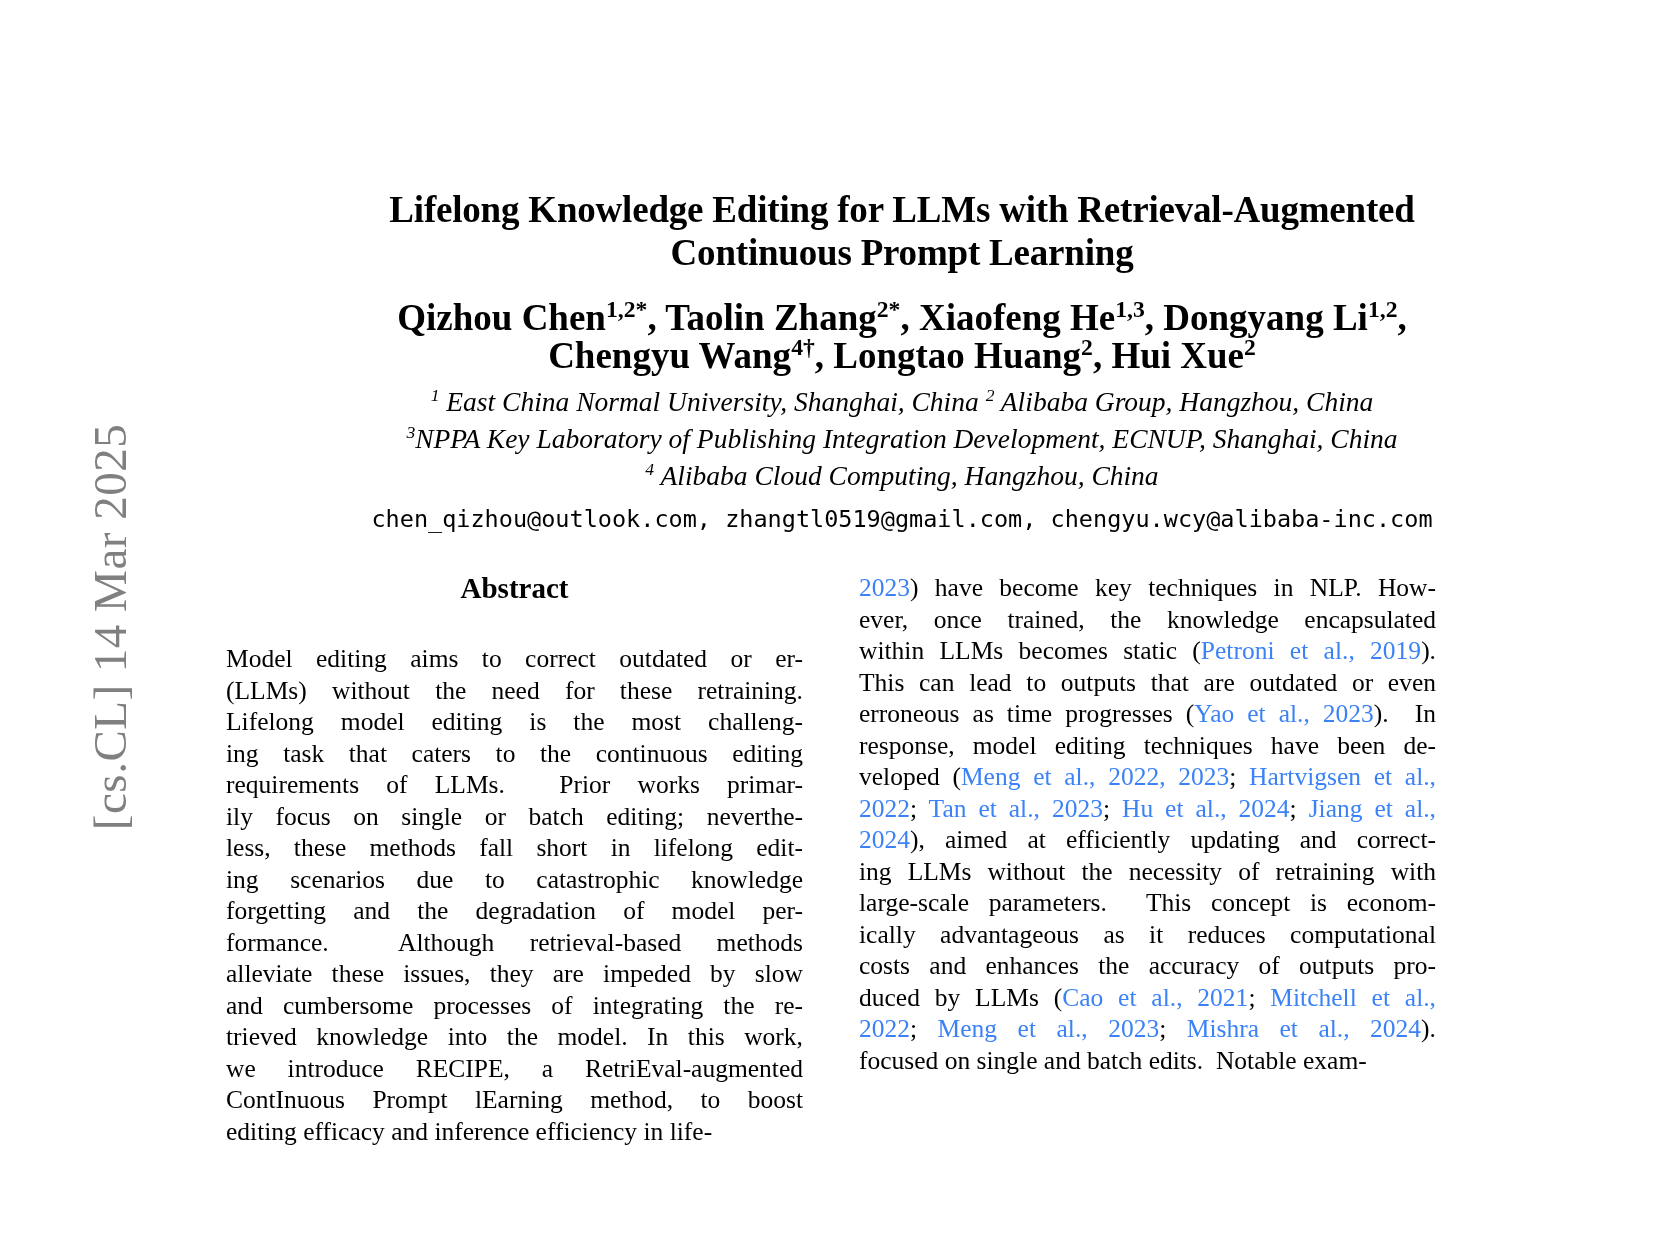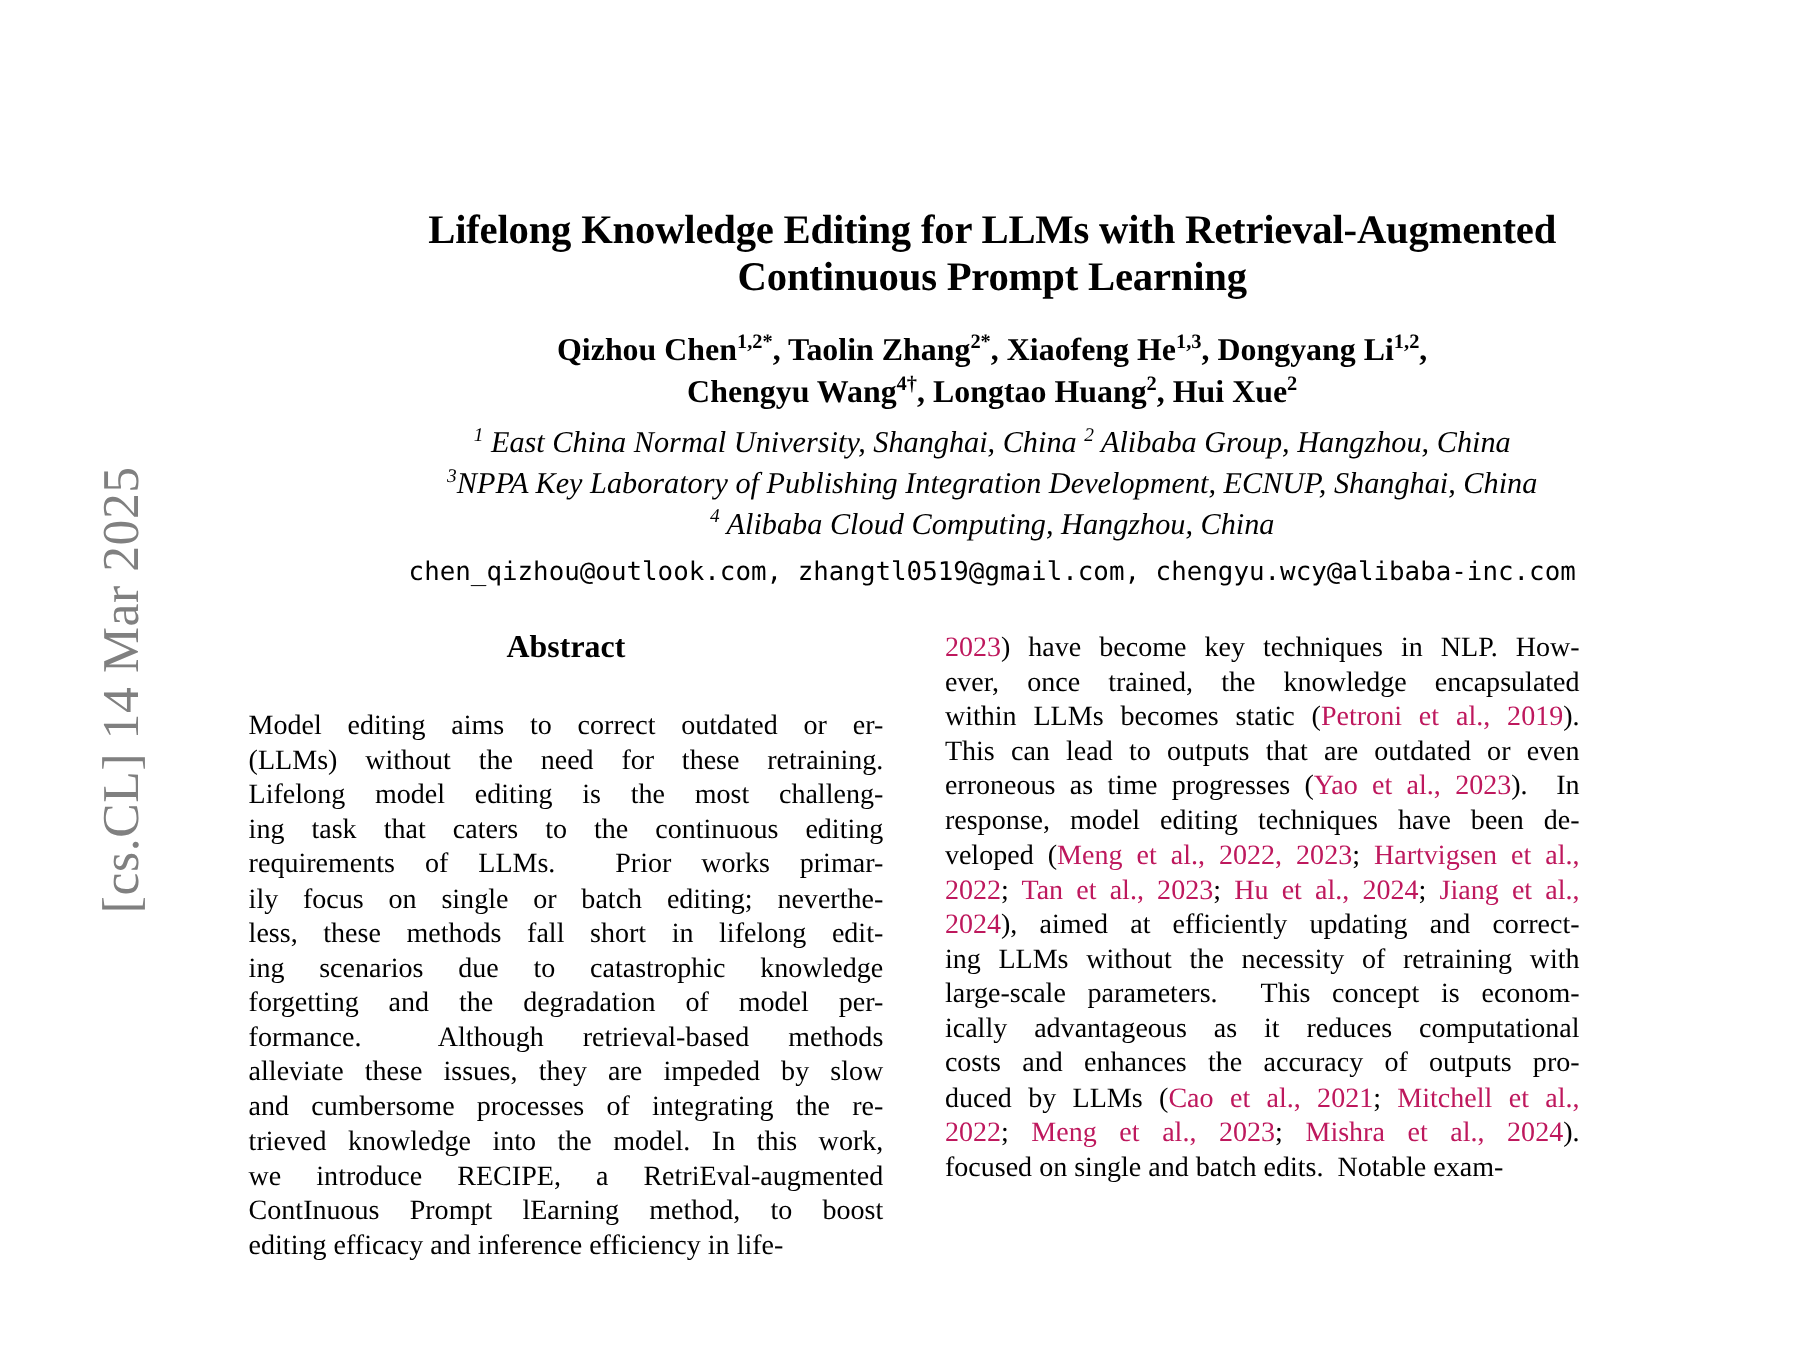--- a/index.html
+++ b/index.html
@@ -58,21 +58,21 @@
     font-weight: bold;
     line-height: 43px;
     letter-spacing: -0.2px;
     margin: 0 auto;
     width: 1120px;
   }
   #paper-title .t-line { display: block; }
 
   #authors {
     margin-top: 25px;
-    font-size: 29px;
+    font-size: 37px;
     font-weight: bold;
     line-height: 38px;
   }
   #authors .a-line { display: block; }
   #authors sup, #affiliations sup {
     font-weight: bold;
     font-size: 0.64em;
     vertical-align: super;
     line-height: 0;
   }
@@ -120,21 +120,21 @@
   .body-text .ln {
     display: block;
     text-align: justify;
     text-align-last: justify;
     white-space: pre-wrap;
   }
   .body-text .ln.nojust {
     text-align-last: left;
   }
   .cite {
-    color: #be185d;
+    color: #3b82f6;
   }
 </style>
 </head>
 <body>
 
 <div id="arxiv-stamp">
   <div class="stamp-text">[cs.CL]  14 Mar 2025</div>
 </div>
 
 <div id="page">

